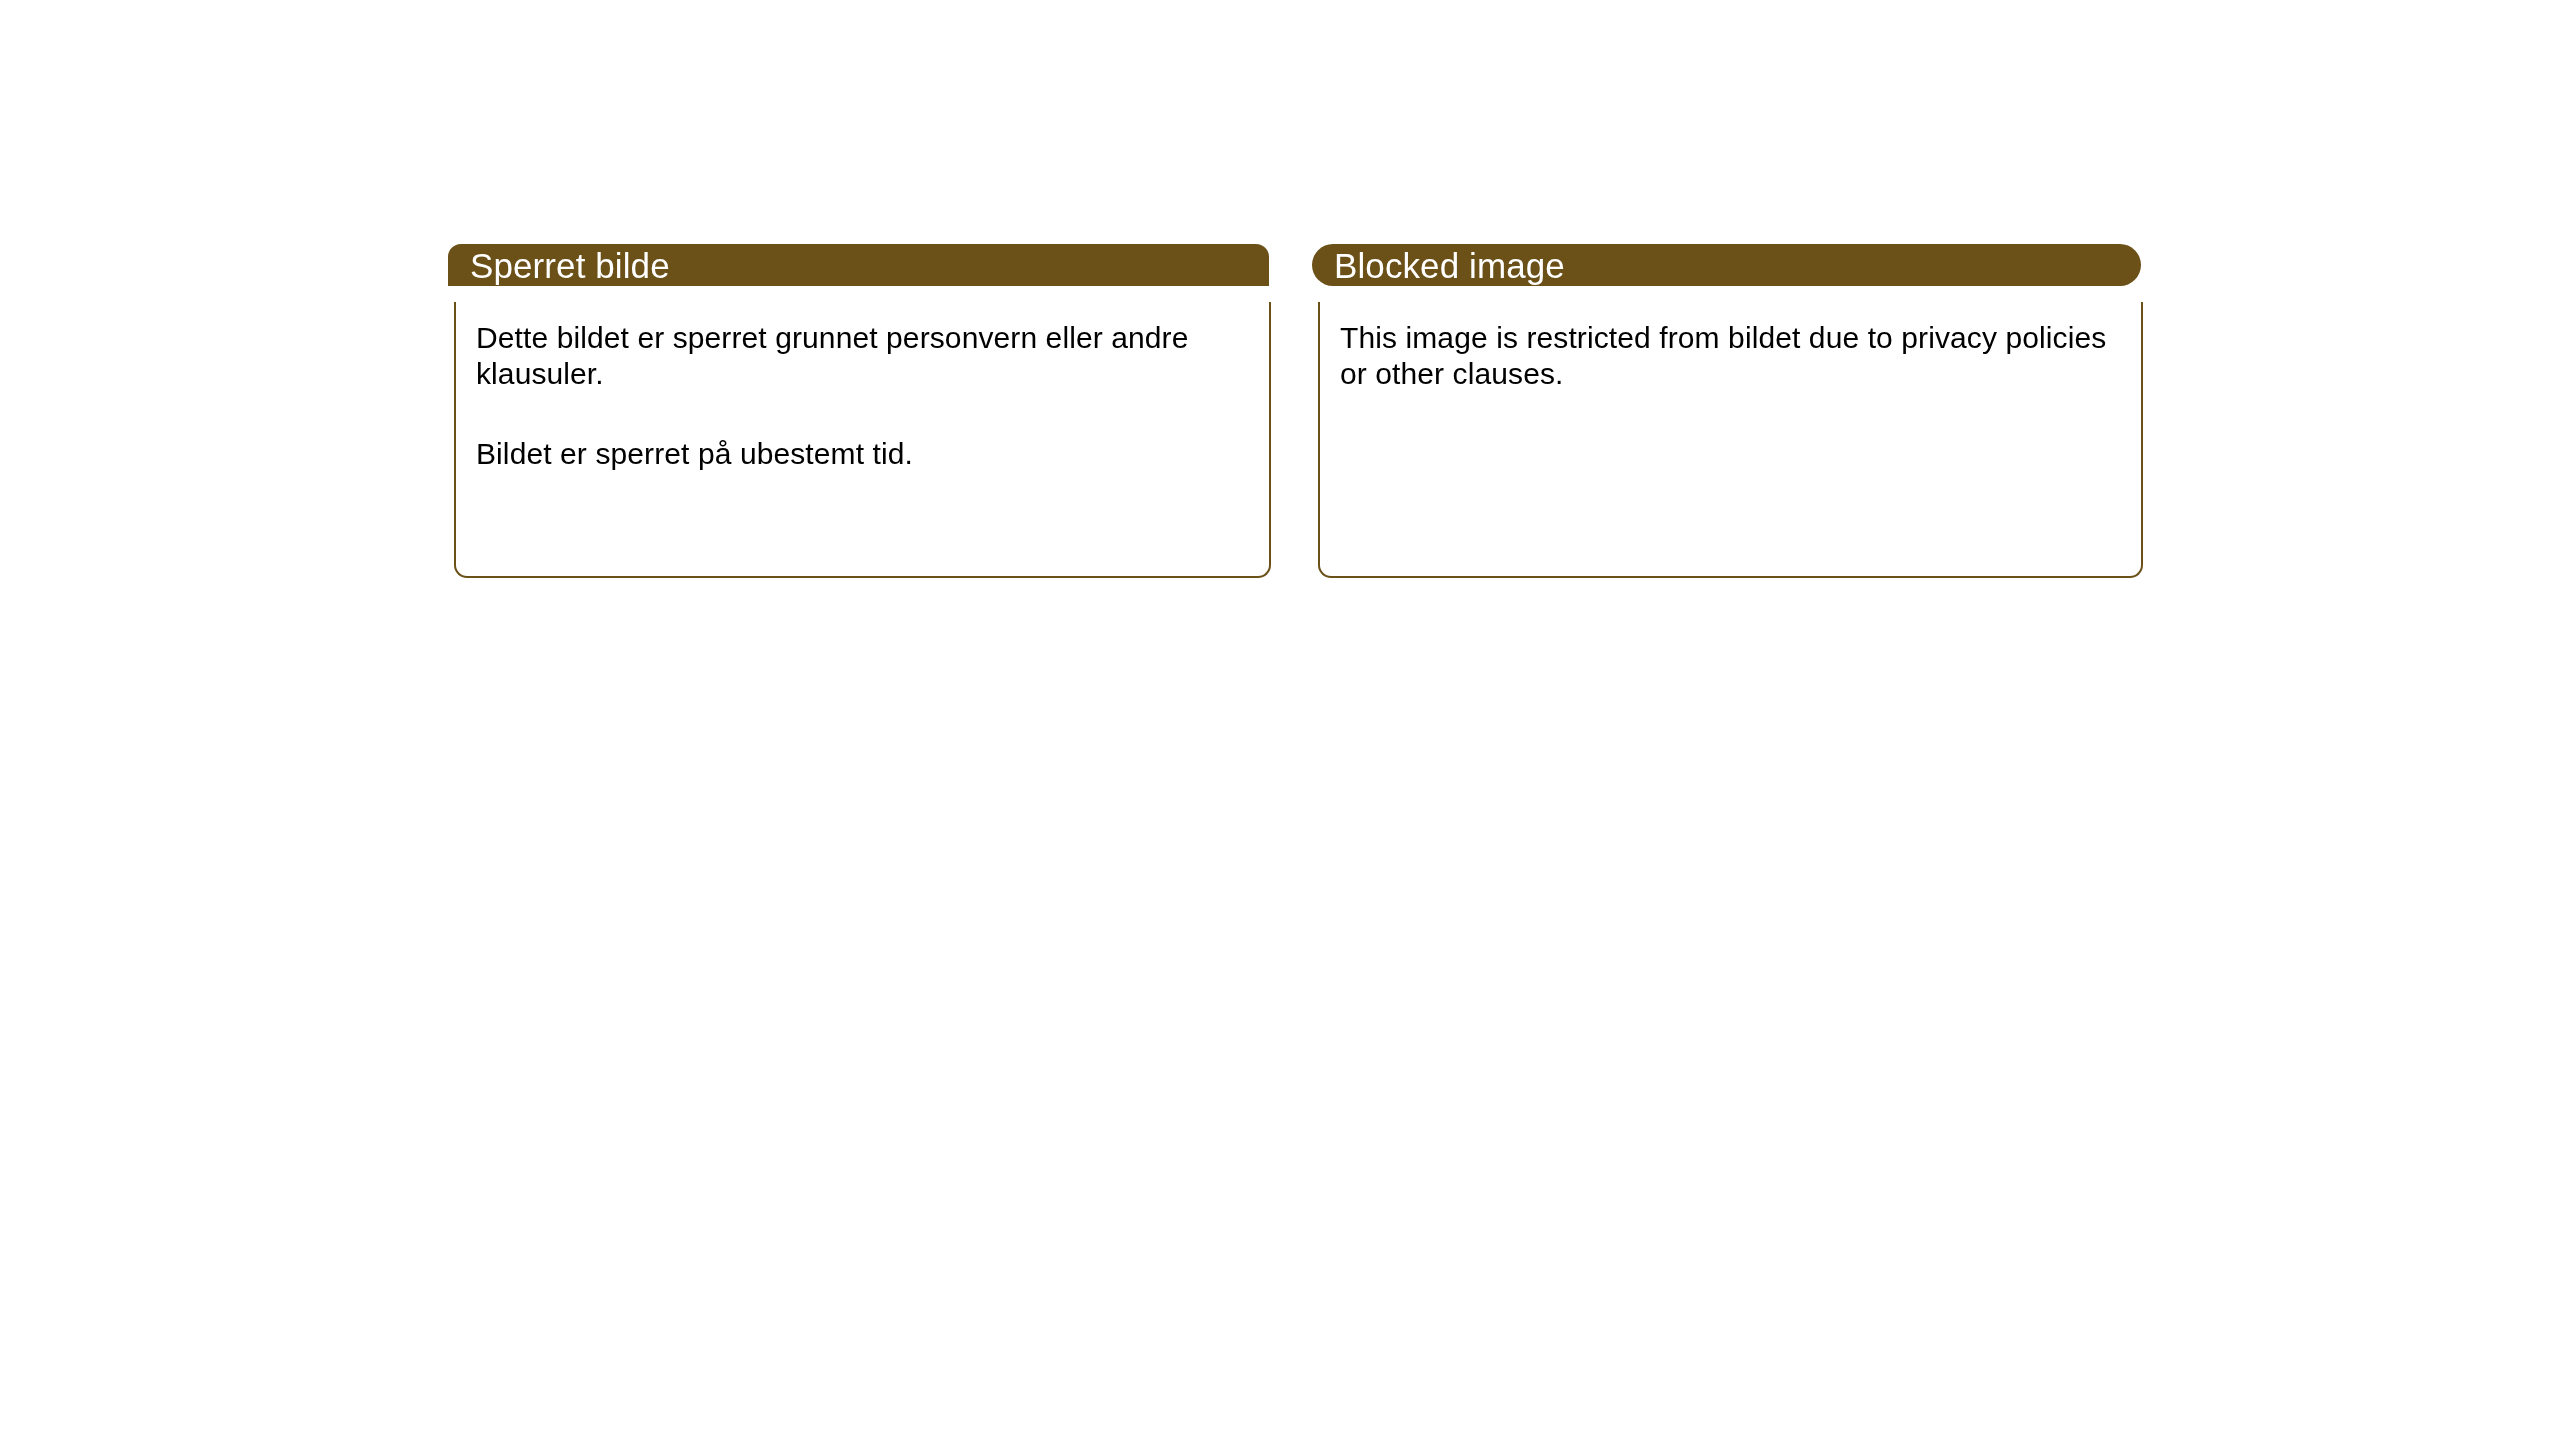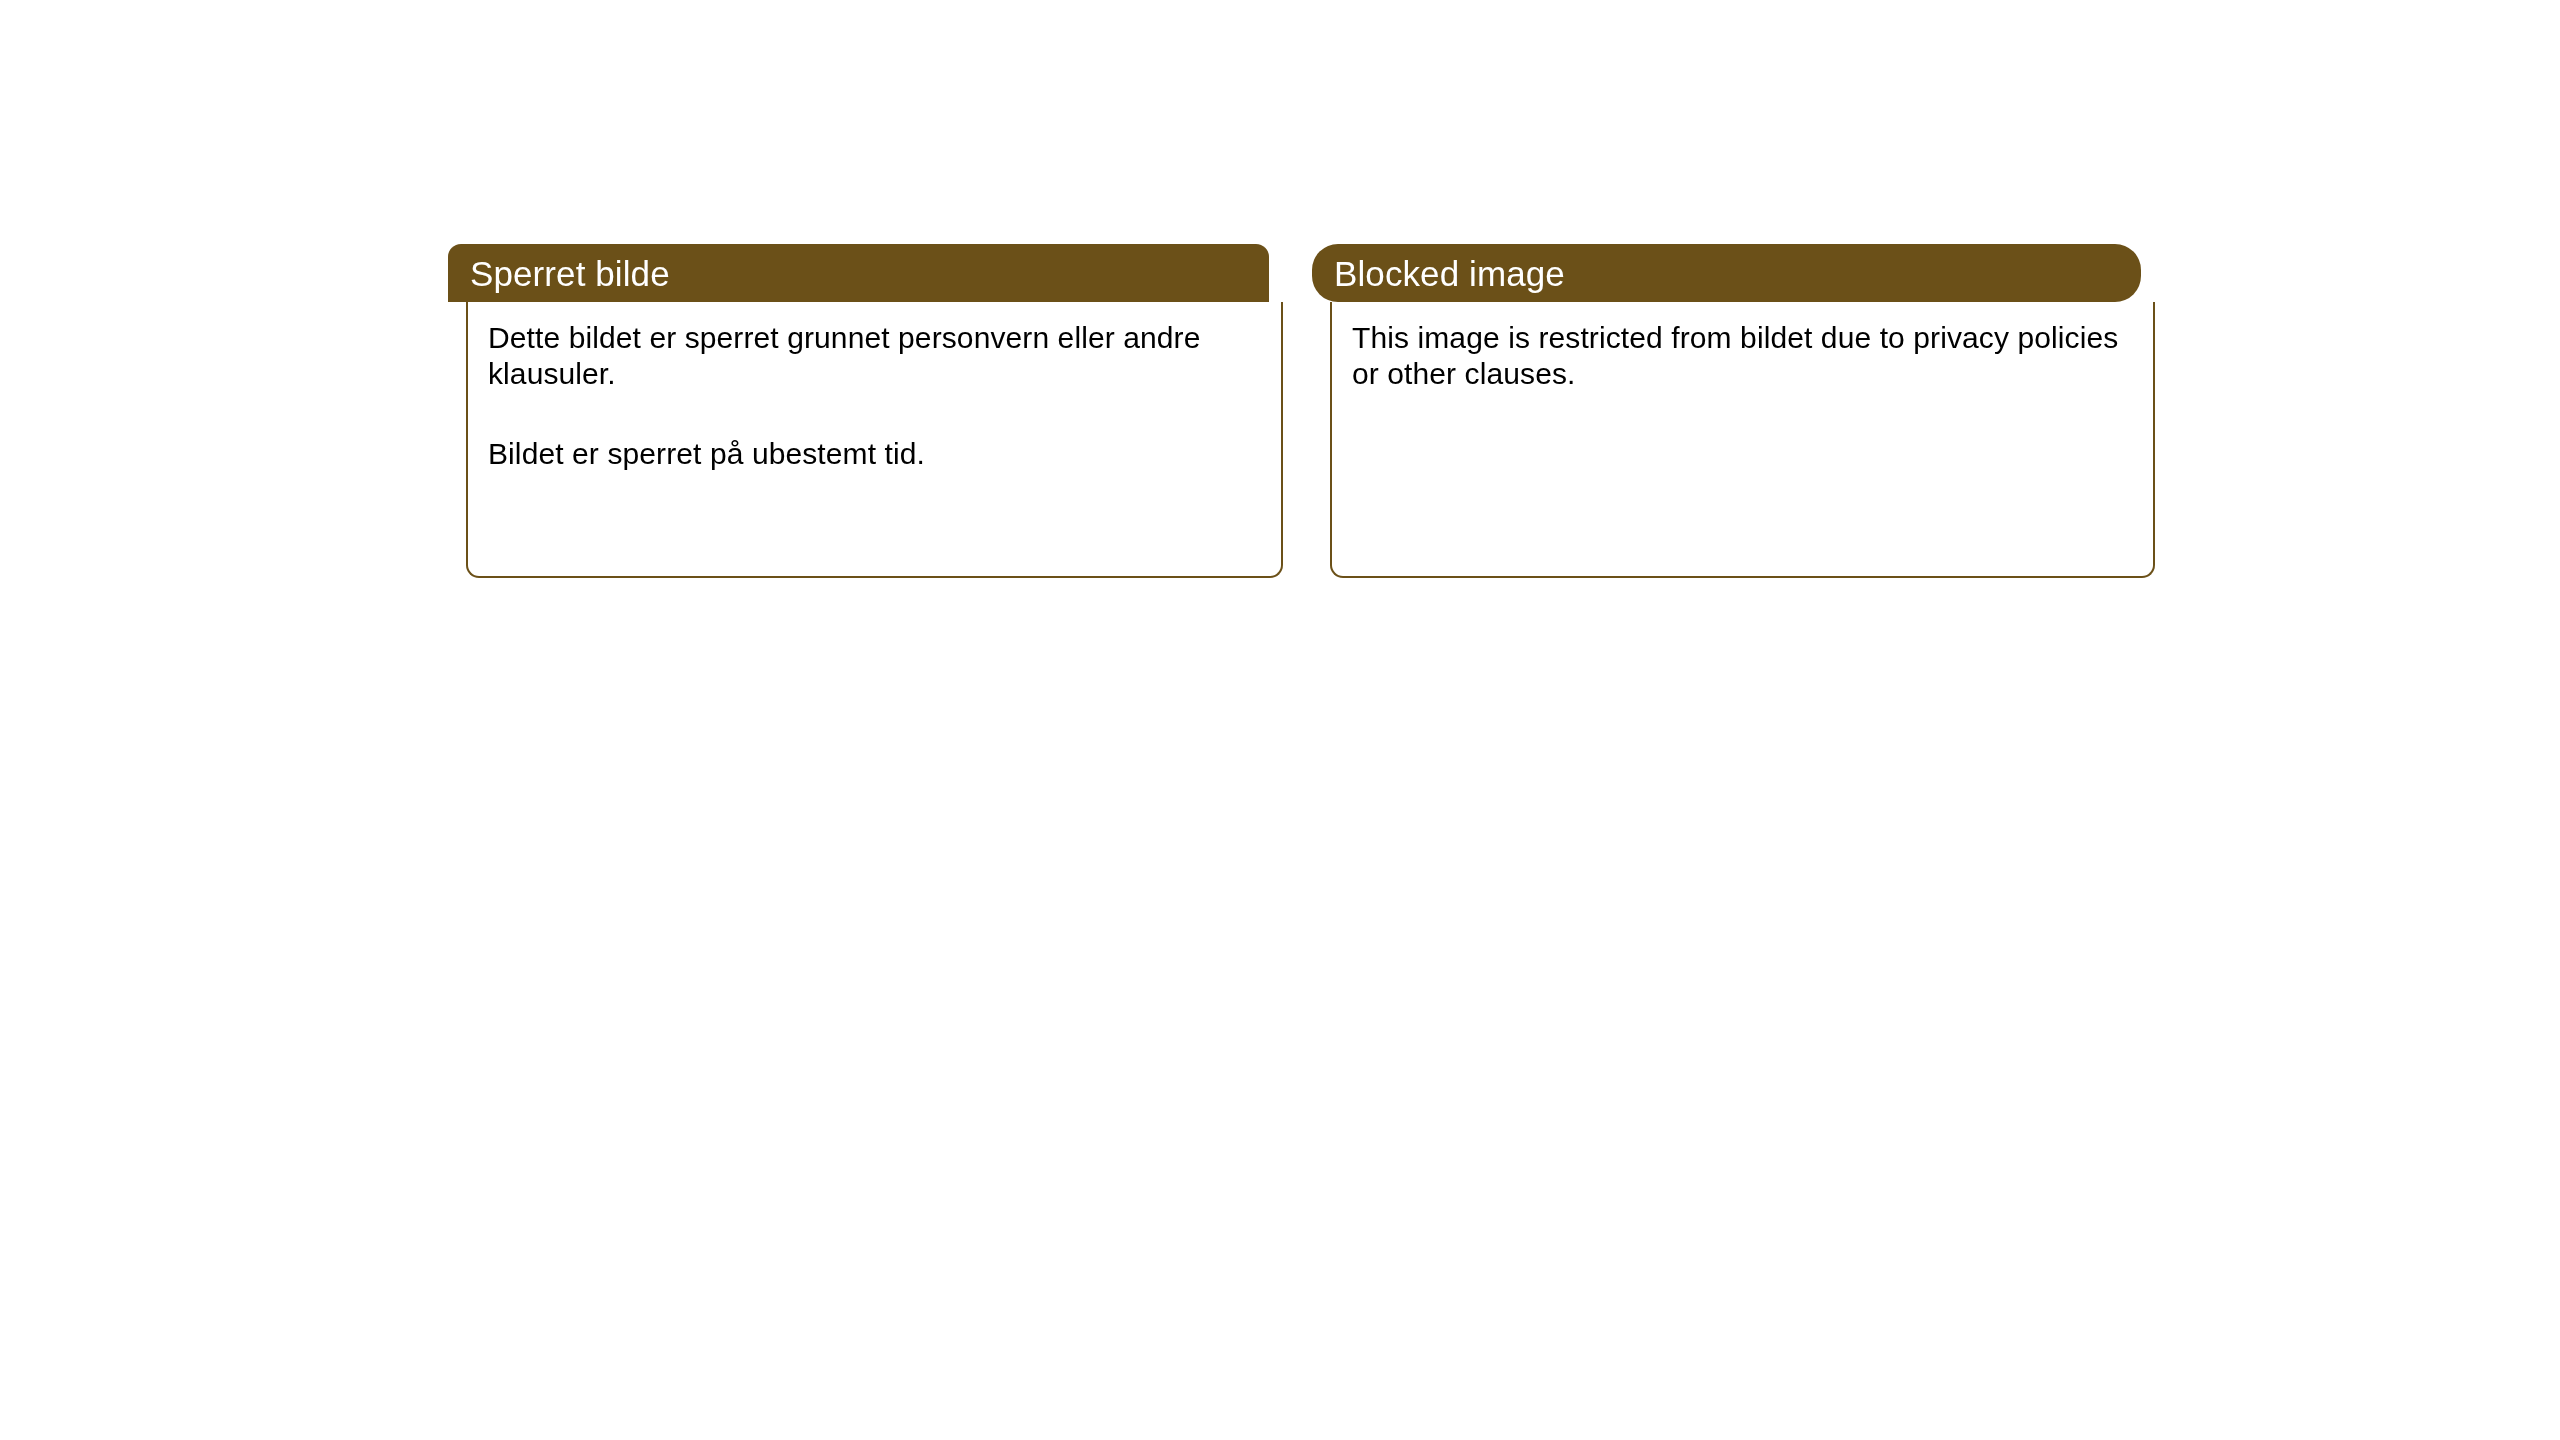--- a/index.html
+++ b/index.html
@@ -23,21 +23,21 @@
   
   .panel {
     position: absolute;
     top: 244px;
   }
 
   .panel-header {
     position: absolute;
     top: 0;
     left: 0;
-    height: 58px;
+    height: 42px;
     box-sizing: border-box;
     background: #6b5018;
     border-top-left-radius: 13px;
     border-top-right-radius: 13px;
     padding: 0 0 0 22px;
     display: flex;
     align-items: center;
   }
 
   .panel-title {
@@ -45,21 +45,21 @@
     font-size: 35px;
     font-weight: 400;
     line-height: 1;
     letter-spacing: 0.1px;
     white-space: nowrap;
   }
 
   .panel-body {
     position: absolute;
     top: 58px;
-    left: 18px;
+    left: 6px;
     box-sizing: border-box;
     background: #ffffff;
     border: 2px solid #6b5018;
     border-top: none;
     border-bottom-left-radius: 13px;
     border-bottom-right-radius: 13px;
     padding: 18px 20px 20px 20px;
   }
 
   .panel-paragraph {

